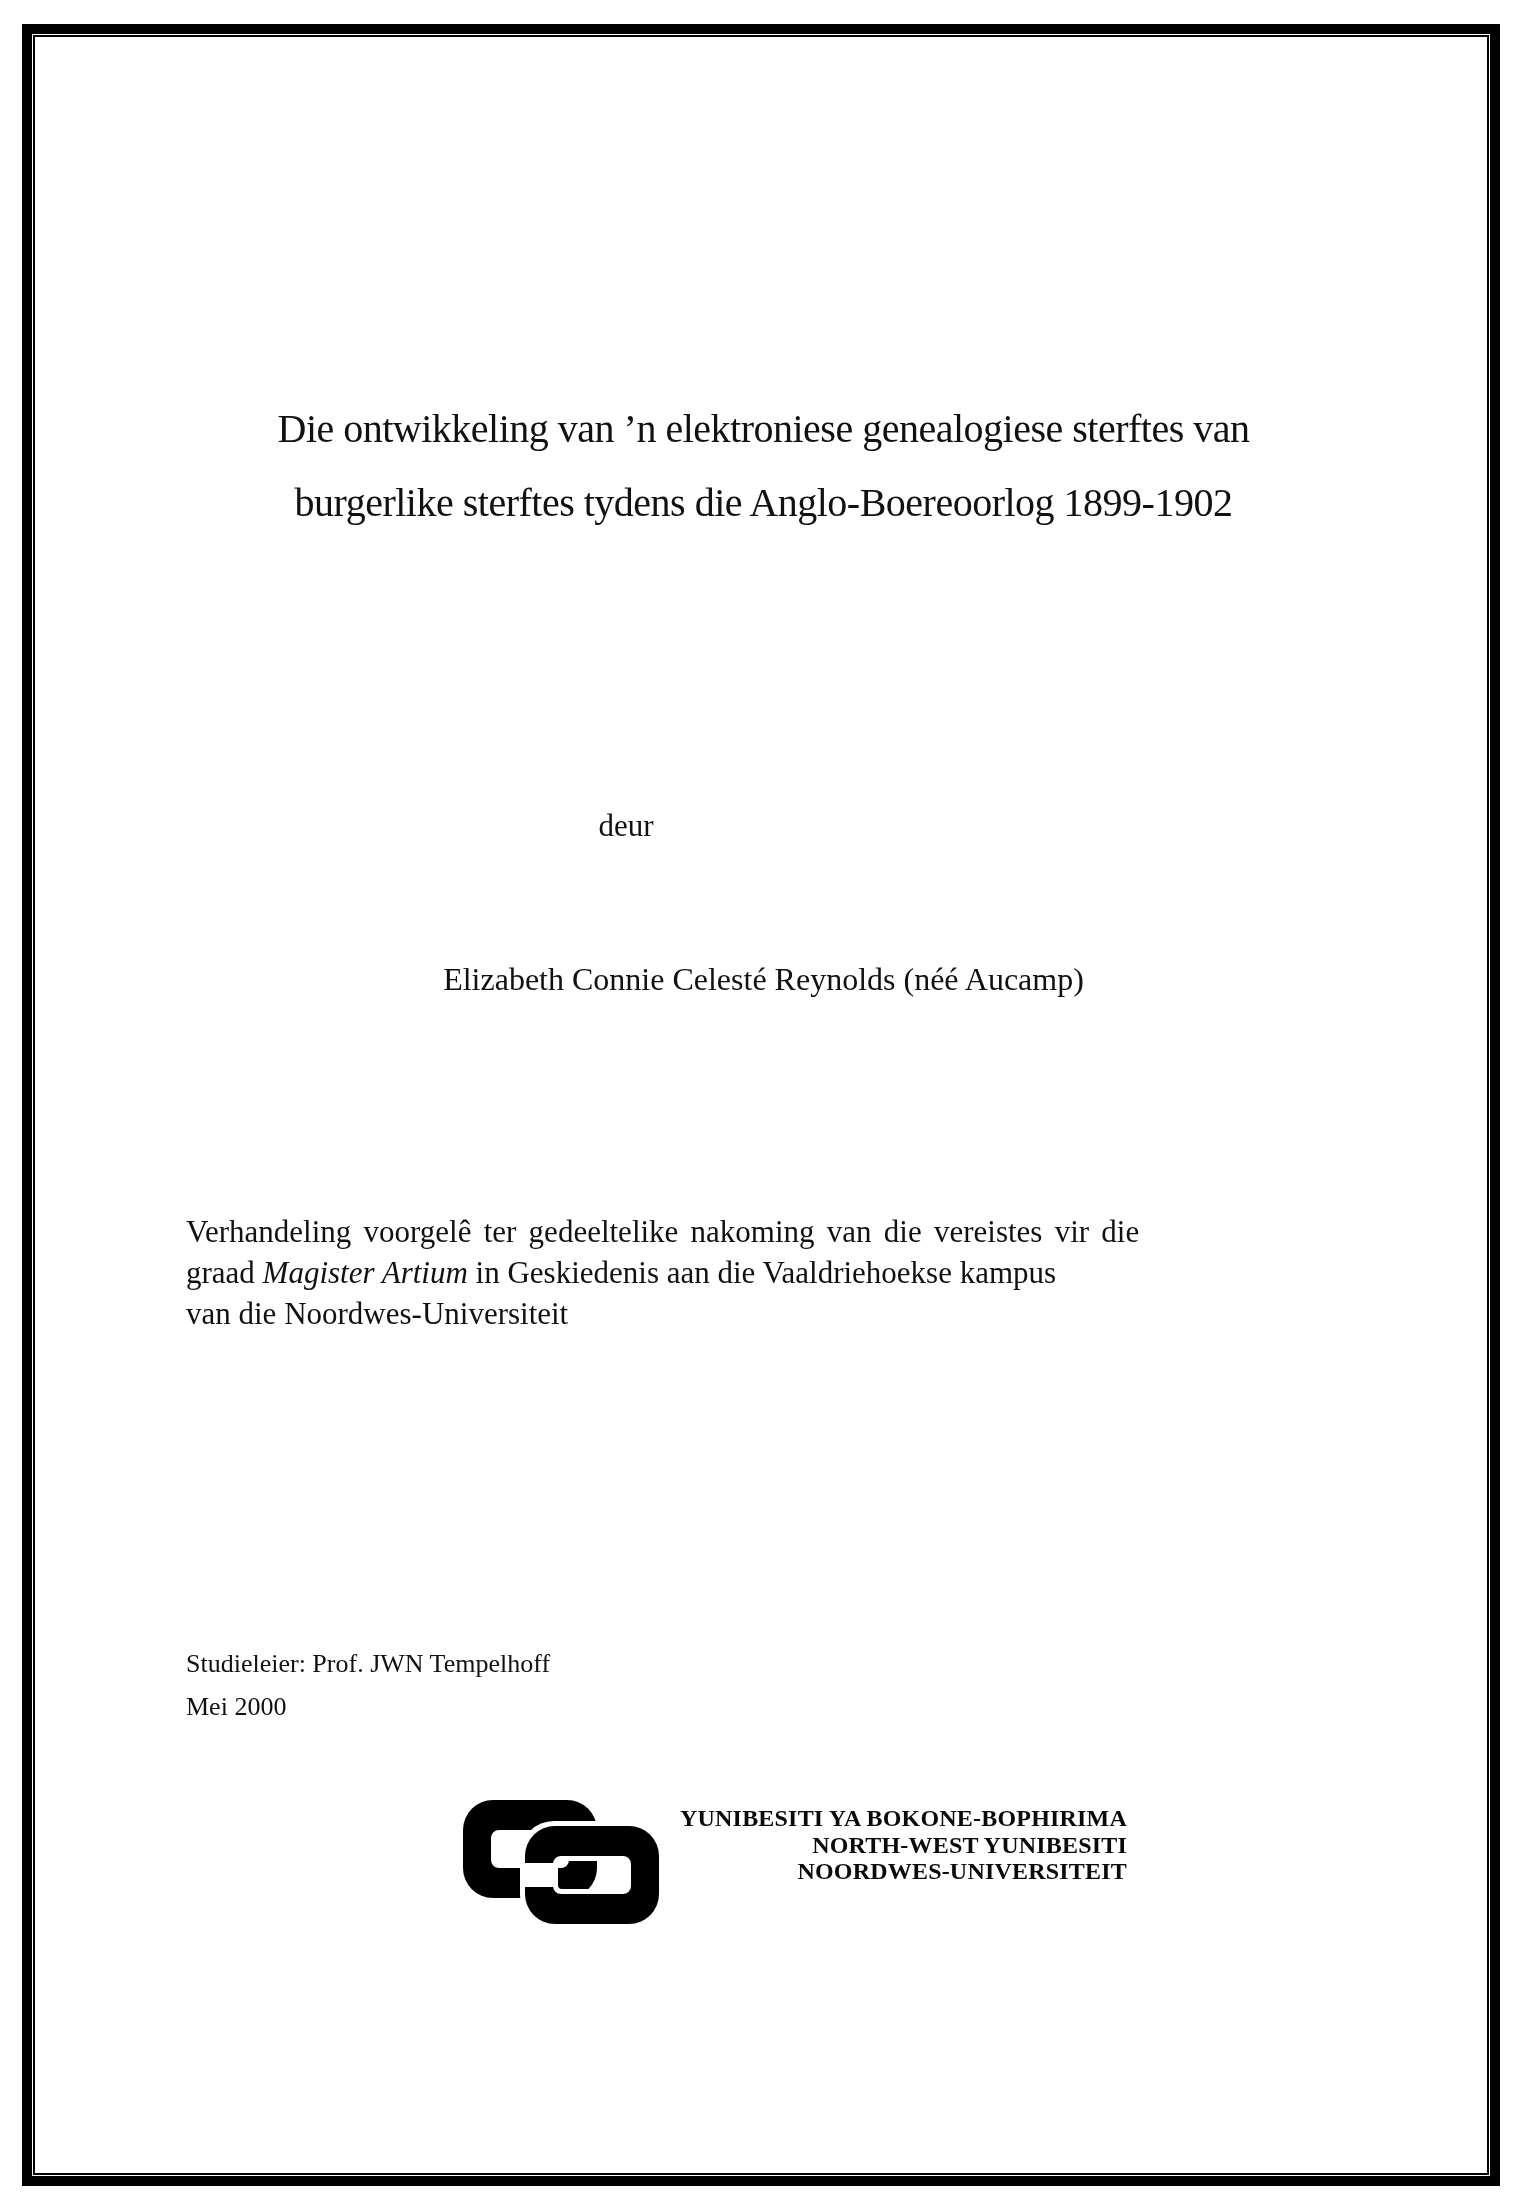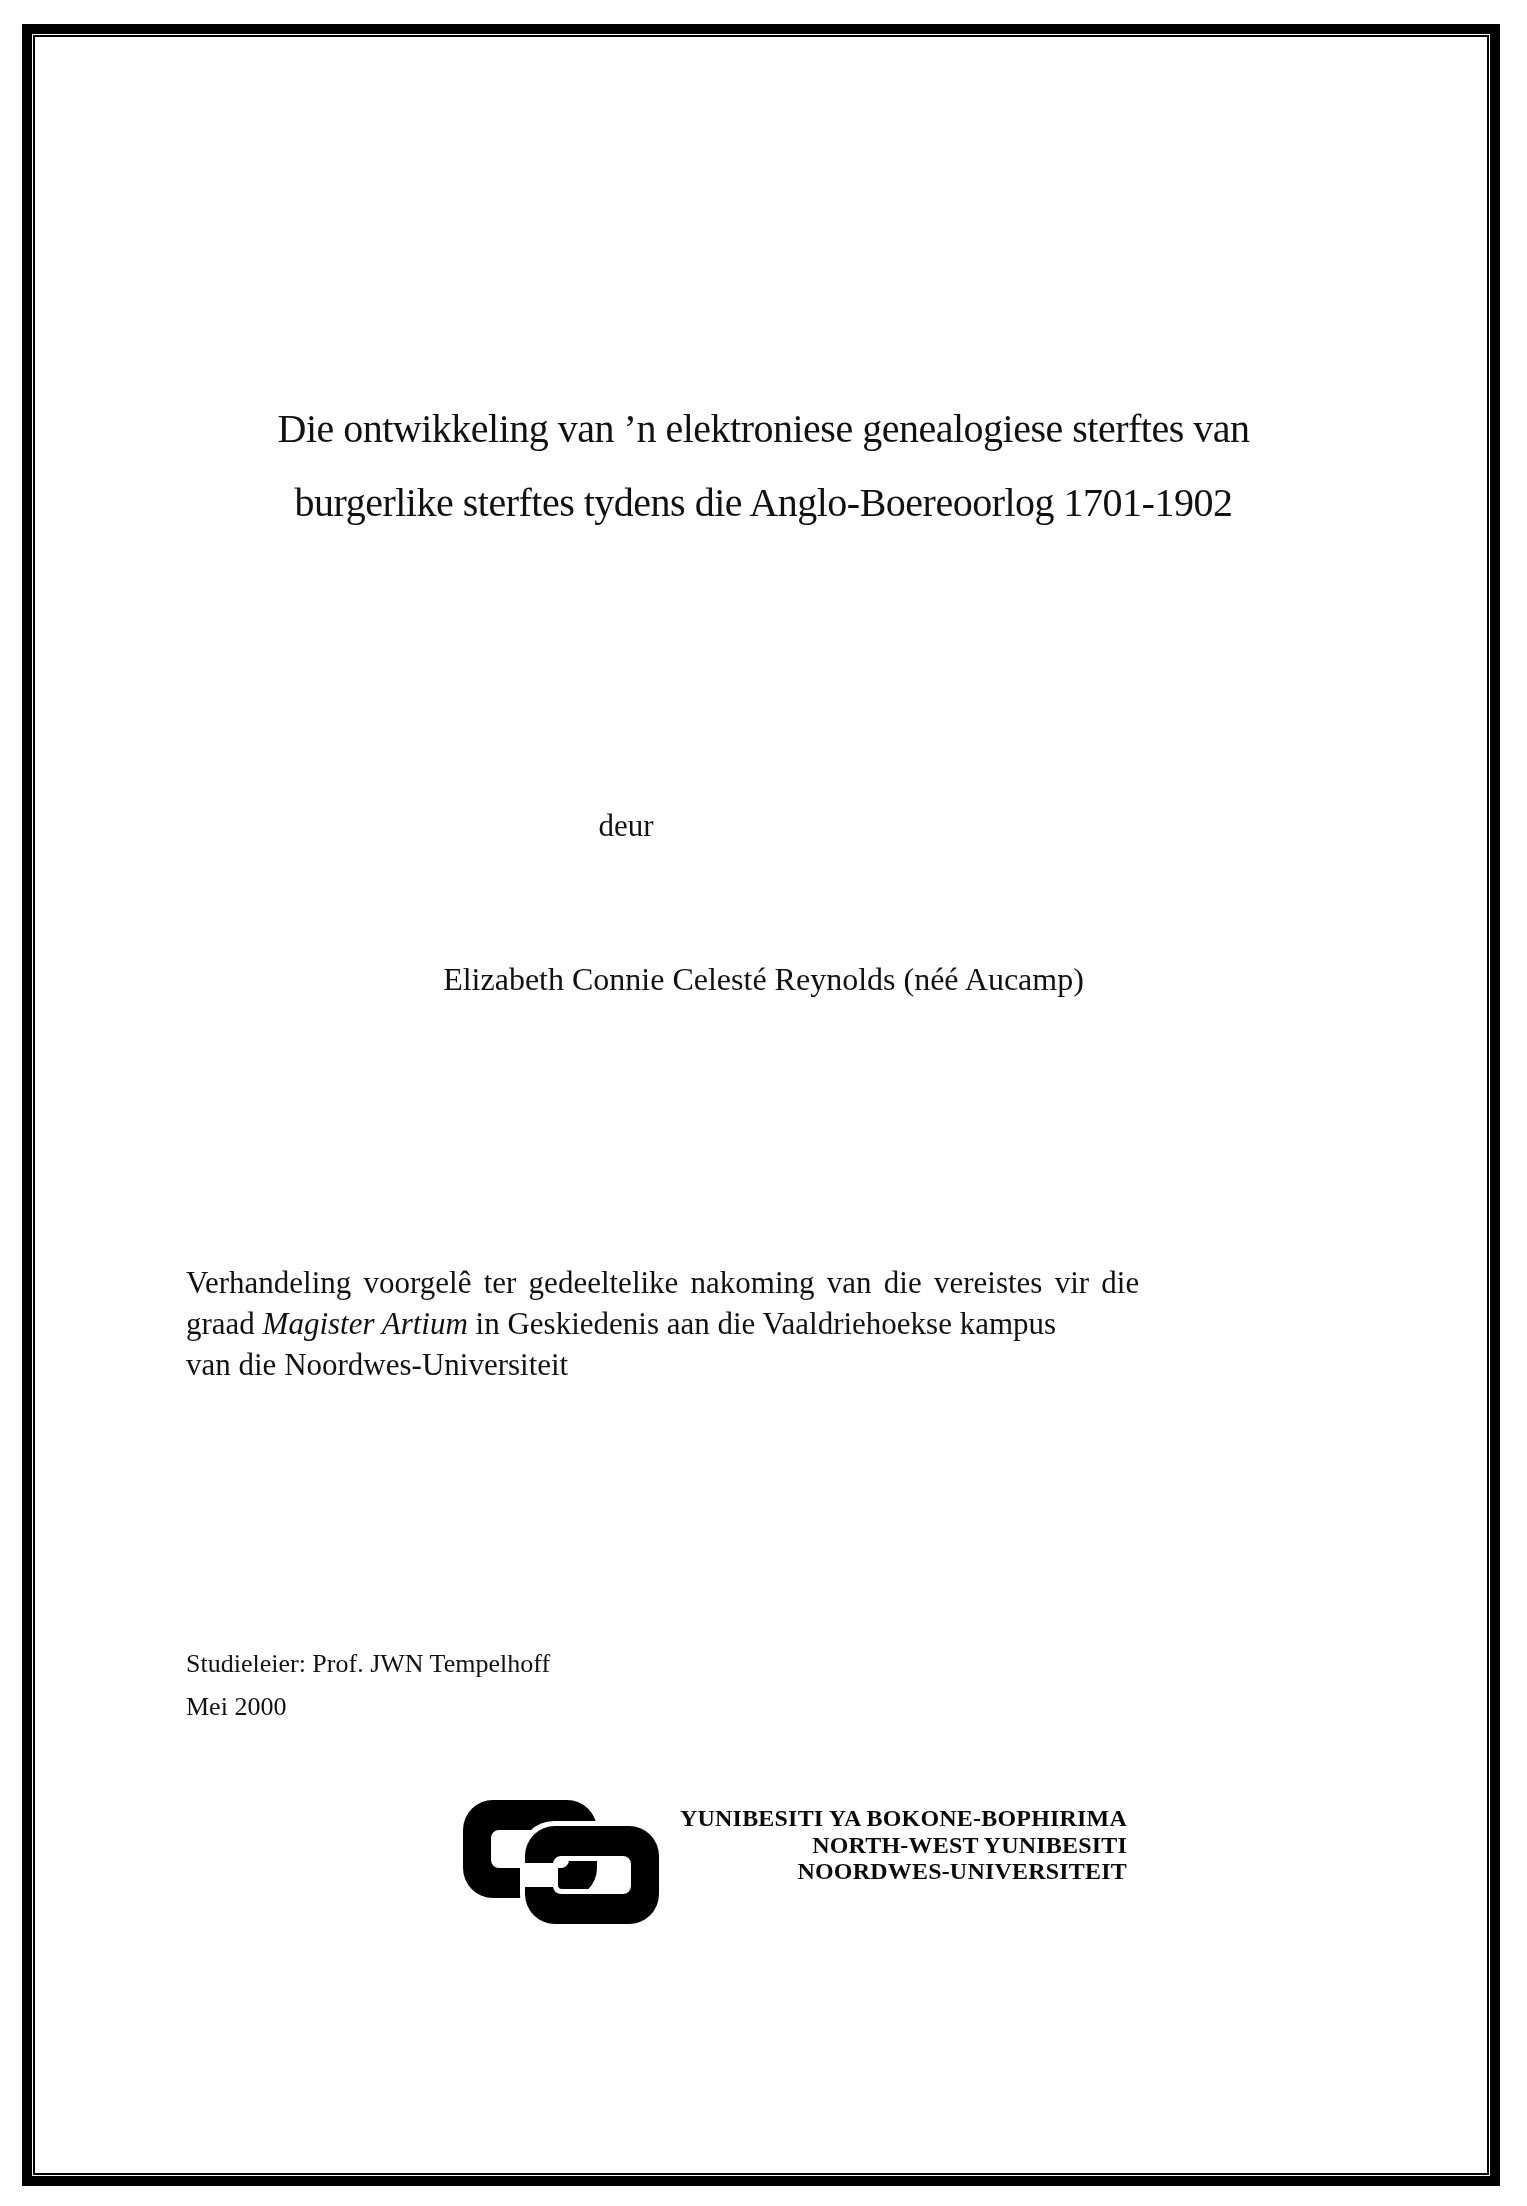--- a/index.html
+++ b/index.html
@@ -27,21 +27,21 @@
   }
   .byline{
     position:absolute;top:806px;left:0;width:1252px;
     text-align:center;font-size:31px;line-height:40px;
   }
   .author{
     position:absolute;top:958px;left:0;width:1527px;
     text-align:center;font-size:32px;line-height:42px;
   }
   .statement{
-    position:absolute;top:1231px;left:186px;width:1215px;
+    position:absolute;top:1180px;left:186px;width:1215px;
     font-size:31px;line-height:41px;text-align:left;
   }
   .statement .js{word-spacing:4.5px;}
   .statement i{font-style:italic;}
   .supervisor-block{
     position:absolute;top:1642px;left:186px;width:900px;
     font-size:26px;line-height:43px;
   }
   .logo{
     position:absolute;top:1800px;left:463px;
@@ -61,21 +61,21 @@
 <body>
 
 <div class="page">
 
   <div class="frame-outer">
     <div class="frame-inner"></div>
   </div>
 
   <div class="thesis-title">
     <div>Die ontwikkeling van ’n elektroniese genealogiese sterftes van</div>
-    <div>burgerlike sterftes tydens die Anglo-Boereoorlog 1701-1902</div>
+    <div>burgerlike sterftes tydens die Anglo-Boereoorlog 1899-1902</div>
   </div>
 
   <div class="byline">deur</div>
 
   <div class="author">Elizabeth Connie Celesté Reynolds (néé Aucamp)</div>
 
   <p class="statement"><span class="js">Verhandeling voorgelê ter gedeeltelike nakoming van die vereistes vir die</span><br><span>graad </span><i>Magister Artium</i><span> in Geskiedenis aan die Vaaldriehoekse kampus</span><br><span>van die Noordwes-Universiteit</span></p>
 
   <div class="supervisor-block">
     <div>Studieleier: Prof. JWN Tempelhoff</div>

